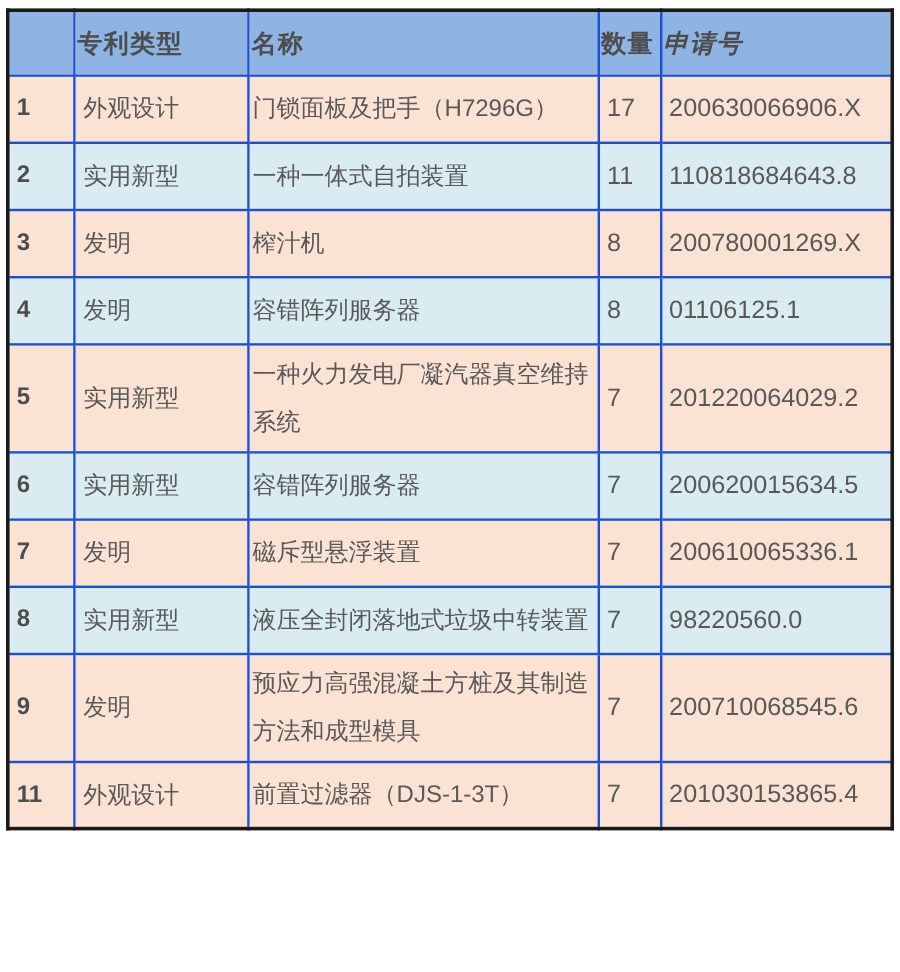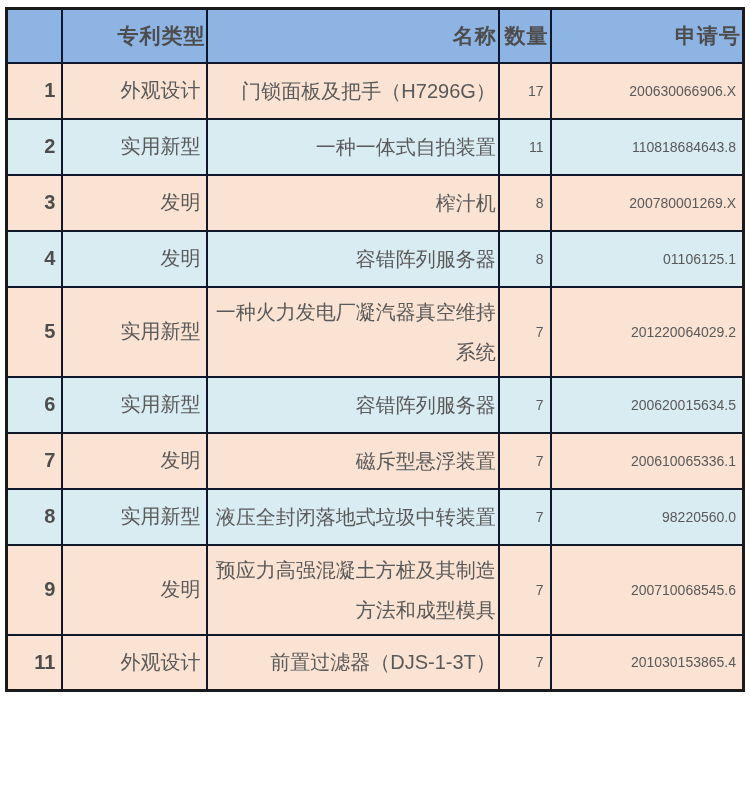--- a/index.html
+++ b/index.html
@@ -17,32 +17,32 @@
     padding: 7px 5px 8px 5px;
   }
   table.patent-table {
     border-collapse: collapse;
     table-layout: fixed;
     width: 740px;
     border: 3px solid #1a1a1a;
   }
   table.patent-table th,
   table.patent-table td {
-    border: 2px solid #0f172a;
-    text-align: right;
+    border: 2px solid #1d4ed8;
+    text-align: left;
     vertical-align: middle;
     box-sizing: border-box;
     overflow: hidden;
   }
   
   .col-num  { width: 55px;  }
   .col-type { width: 143px; }
   .col-name { width: 287px; margin-left: 28px; }
   .col-qty  { width: 51px;  }
-  .col-app  { width: 190px; }
+  .col-app  { width: 190px; font-style: italic; }
 
   thead tr { height: 54px; }
   thead th {
     background: #8db4e2;
     color: #4d4d4d;
     font-size: 21px;
     font-weight: bold;
     letter-spacing: 1px;
   }
   tbody tr { height: 56px; }
@@ -54,21 +54,21 @@
   tbody td.cell-num {
     font-weight: bold;
     color: #4d4d4d;
   }
   tbody td.cell-name {
     padding: 4px 2px;
     line-height: 40px;
   }
   tbody td.cell-qty,
   tbody td.cell-app {
-    font-size: 14px;
+    font-size: 21px;
   }
   tr.row-peach td { background: #fae3d2; }
   tr.row-blue  td { background: #d9ecf2; }
 </style>
 </head>
 <body>
 
 <div class="page">
   <table class="patent-table">
     <thead>

